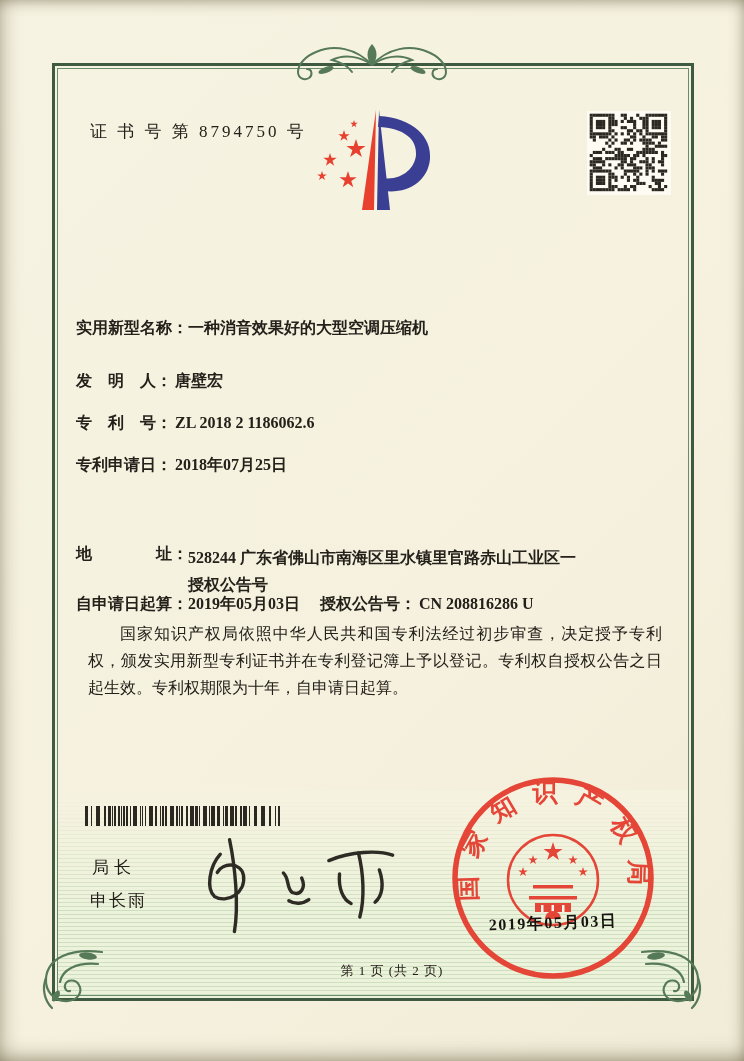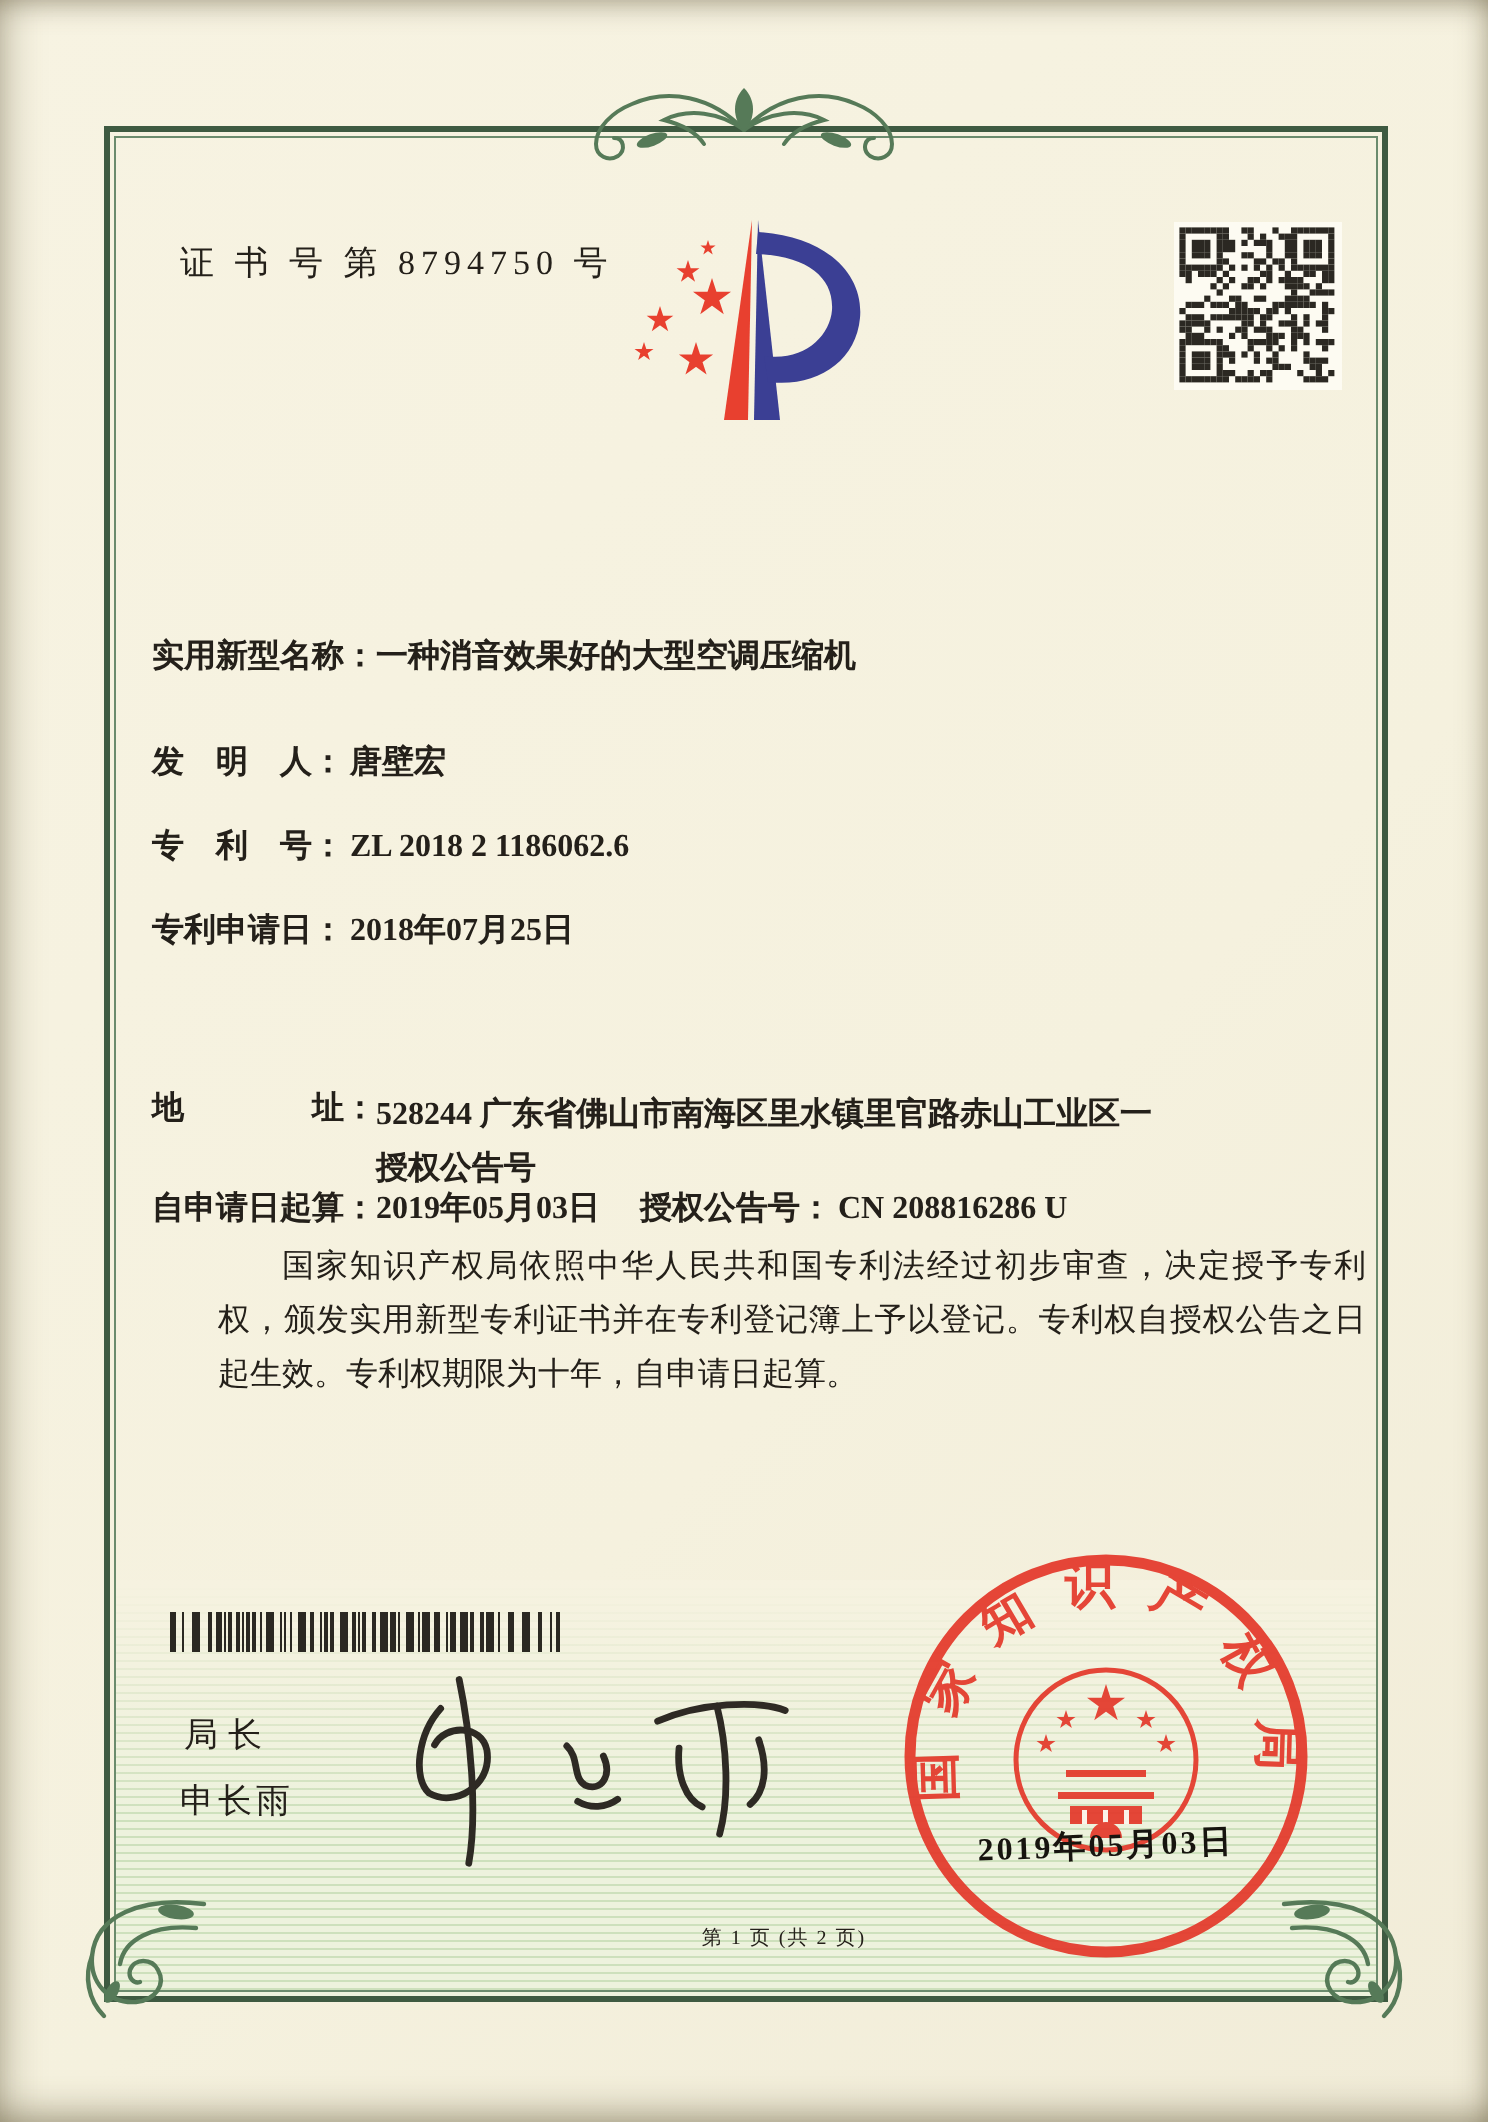--- a/index.html
+++ b/index.html
@@ -28,30 +28,30 @@
   .logo{left:310px;top:104px;width:134px;height:114px;z-index:5;}
   .qr{left:587px;top:111px;width:84px;height:84px;z-index:5;background:#fdfbf2;}
   .title{left:0;right:0;top:233px;text-align:center;font-size:36px;font-weight:bold;
     letter-spacing:12px;text-indent:12px;z-index:5;}
   .frow{left:76px;font-size:16px;z-index:5;white-space:nowrap;font-weight:bold;}
   .lbl{display:inline-block;min-width:99px;white-space:pre;}
   .valblock{display:inline-block;vertical-align:top;white-space:normal;line-height:27px;}
   .r1{top:318px}.r2{top:371px}.r3{top:413px}.r4{top:455px}.r5{top:497px}.r6{top:544px}.r7{top:594px}
   .pair2{position:absolute;left:244px;top:0;white-space:nowrap;}
   .paras{left:88px;top:620px;width:574px;font-size:16px;line-height:27px;
-    text-align:justify;z-index:5;margin-left:21px;}
+    text-align:justify;z-index:5;}
   .paras p{margin:0;text-indent:2em;}
   .barcode{left:85px;top:806px;width:200px;height:20px;z-index:5;}
   .director-title{left:92px;top:856px;font-size:17px;letter-spacing:5px;z-index:6;}
   .director-name{left:90px;top:889px;font-size:17px;letter-spacing:2px;z-index:6;}
   .signature{left:192px;top:828px;width:220px;height:112px;z-index:6;}
   .seal{left:446px;top:772px;width:214px;height:214px;z-index:7;opacity:.93;}
   .seal-date{left:446px;top:913px;width:214px;text-align:center;font-size:16px;font-weight:600;
     letter-spacing:1.5px;z-index:8;transform:rotate(-2deg);color:#17140f;}
-  .page-info{left:0;right:0;top:962px;text-align:center;font-size:10px;letter-spacing:1px;z-index:5;padding-left:40px;}
+  .page-info{left:0;right:0;top:962px;text-align:center;font-size:13px;letter-spacing:1px;z-index:5;padding-left:40px;}
   .back-note{left:0;right:0;top:1068px;text-align:center;font-size:15px;letter-spacing:3px;z-index:5;}
   .orn-top{left:284px;top:40px;width:176px;height:50px;z-index:4;}
   .orn-bl{left:36px;top:944px;width:70px;height:66px;z-index:4;}
   .orn-br{left:638px;top:944px;width:70px;height:66px;z-index:4;transform:scaleX(-1);}
 </style>
 </head>
 <body>
 
 <div class="photo">
 

